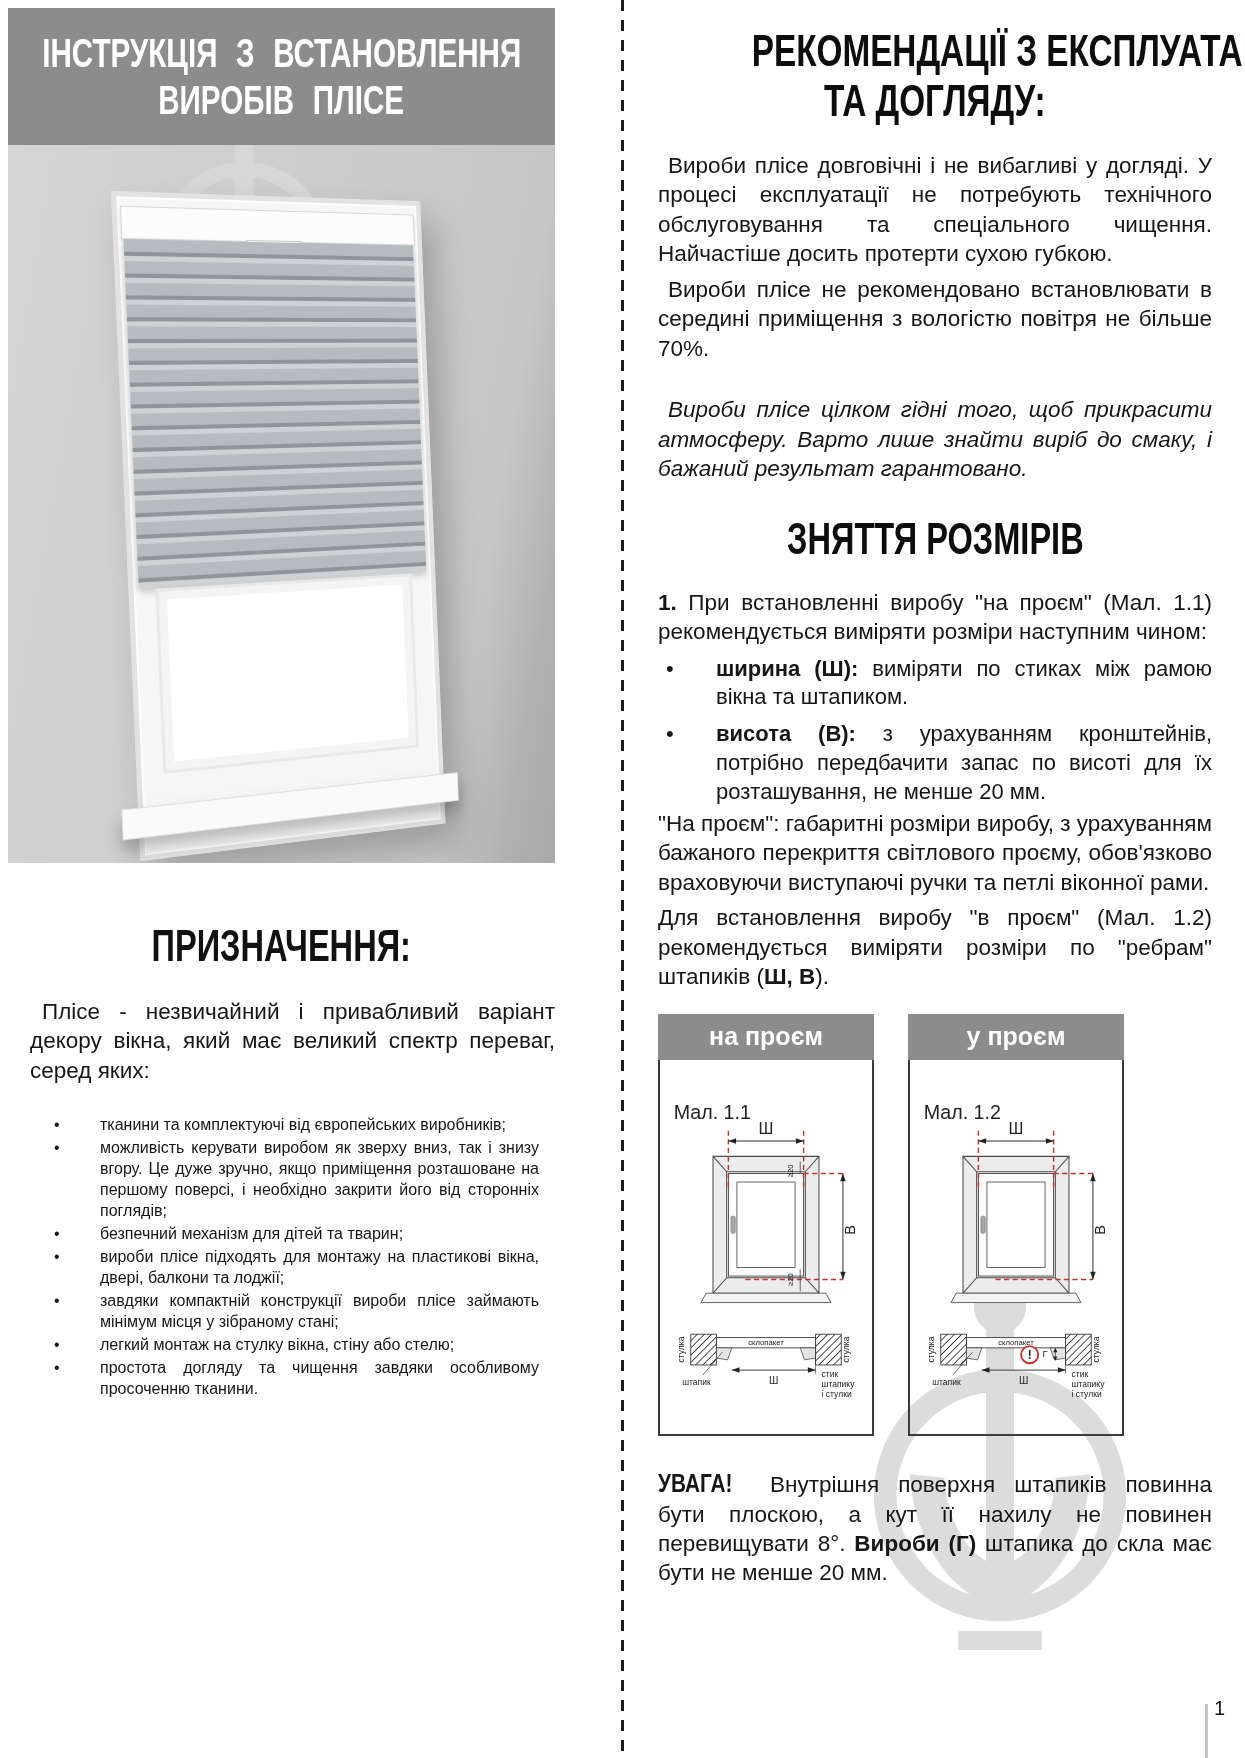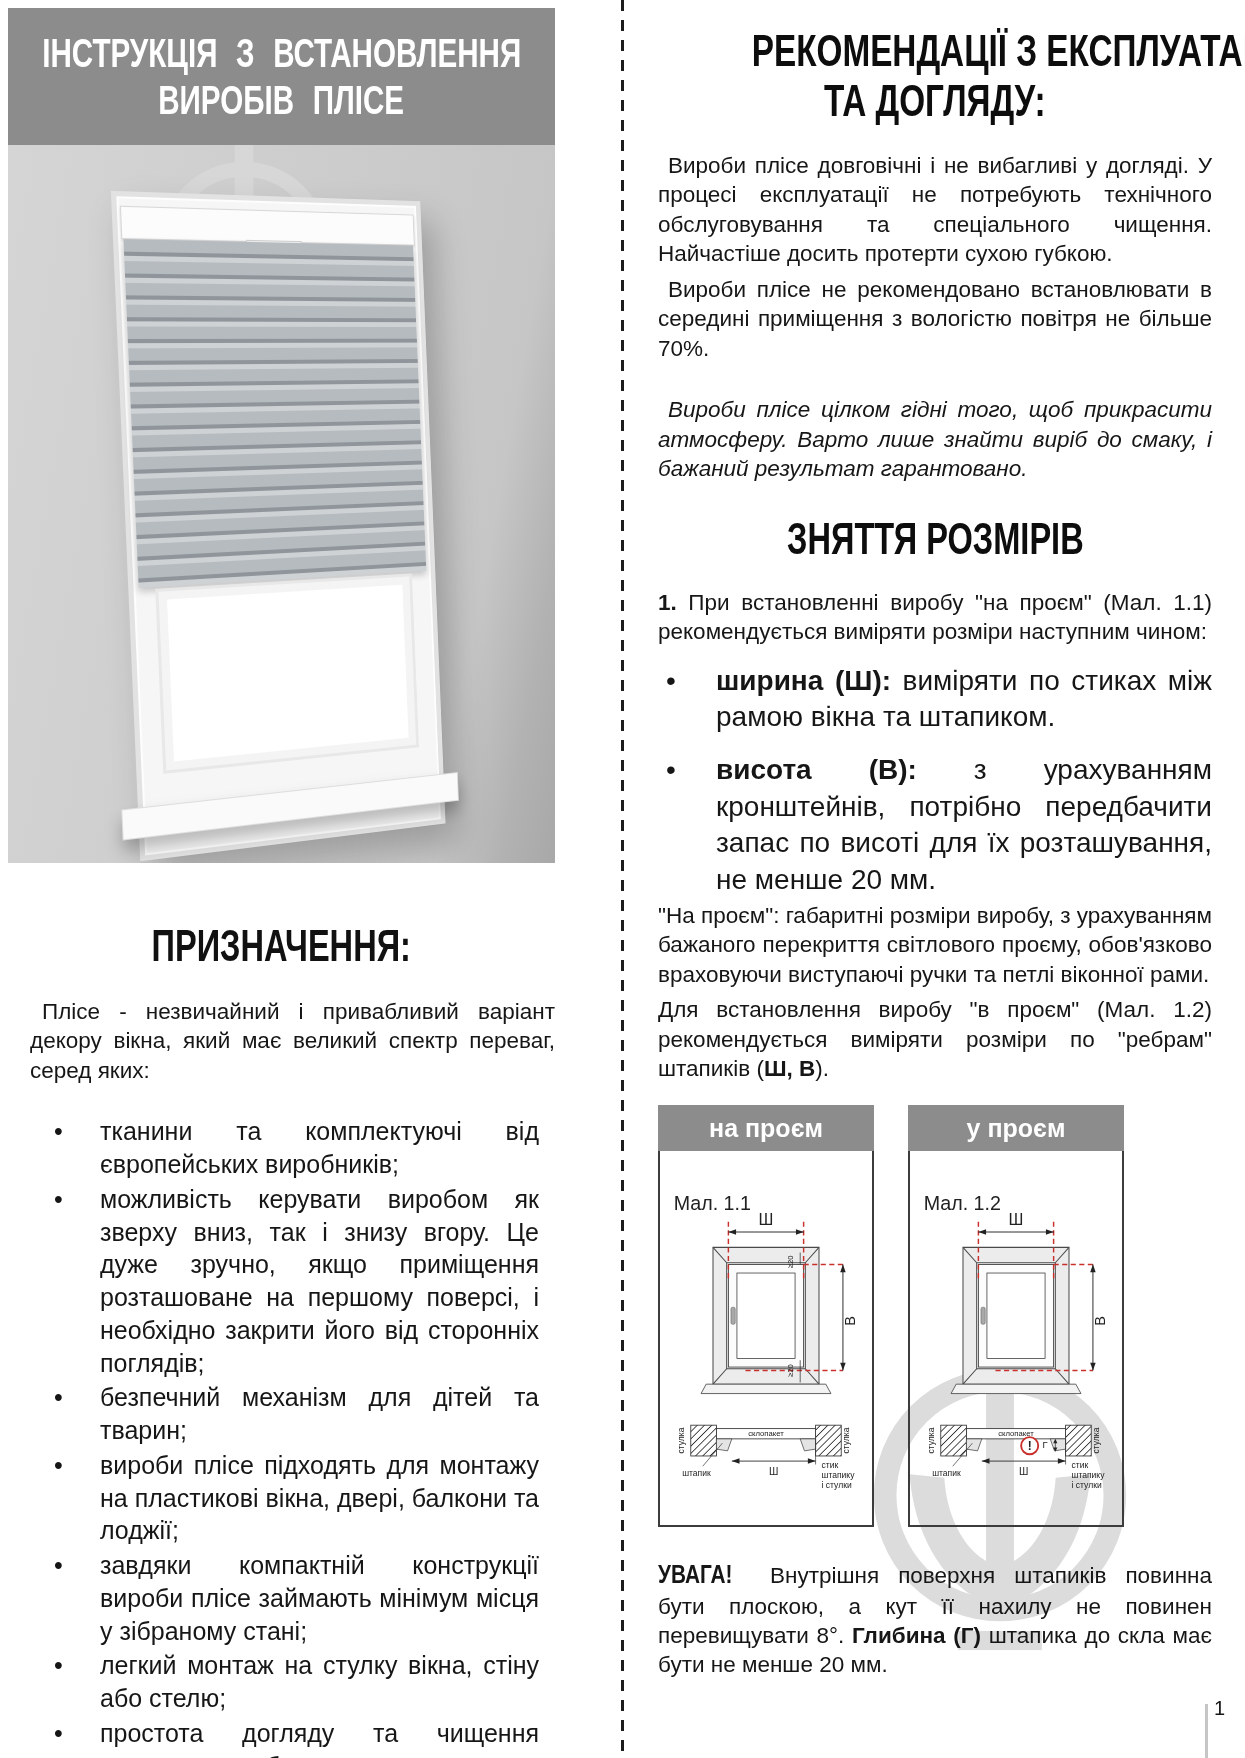--- a/index.html
+++ b/index.html
@@ -36,33 +36,33 @@
   .glass{position:absolute;left:26px;right:26px;top:384px;bottom:82px;background:#ffffff;
          border:3px solid #e8e8e8;box-shadow:inset 0 0 0 8px #f4f4f4;}
   .sill{position:absolute;left:-16px;right:-16px;bottom:22px;height:28px;background:#fafafa;
         border:1px solid #ddd;box-shadow:0 10px 16px rgba(0,0,0,.25);}
   .purpose-h{margin:58px 0 26px;}
   .purpose-h .cond{font-size:44px;color:#111;}
   .para{font-size:22.5px;line-height:1.31;text-align:justify;margin:0 0 6px;}
   .left-col .para{margin-left:22px;margin-right:0;text-indent:12px;}
   .blist{list-style:none;margin:30px 0 0;padding:0;}
   .left-col .blist li{position:relative;margin:0 16px 2px 22px;padding-left:70px;
-                      font-size:25px;line-height:1.31;text-align:justify;}
+                      font-size:16px;line-height:1.31;text-align:justify;}
   .left-col .blist li::before{content:"•";position:absolute;left:24px;top:0;}
   
   .care-h .cond{font-size:45px;line-height:1.1;color:#0d0d0d;}
   .care-h{line-height:1.05;margin-bottom:26px;}
   .right-col .para{text-indent:10px;}
   .right-col .para.noindent{text-indent:0;}
   .gap26{height:26px;}
   .sizes-h{margin:30px 0 24px;}
   .sizes-h .cond{font-size:44px;color:#0d0d0d;}
   .szlist{list-style:none;margin:0;padding:0;}
-  .szlist li{position:relative;margin:16px 0 2px;padding-left:58px;
-             font-size:28px;line-height:1.31;text-align:justify;}
+  .szlist li{position:relative;margin:8px 0 2px;padding-left:58px;
+             font-size:22px;line-height:1.31;text-align:justify;}
   .szlist li::before{content:"•";position:absolute;left:8px;top:0;}
   b.term{font-weight:bold;}
   
   .dia-row{display:flex;gap:34px;margin-top:22px;}
   .panel{width:216px;}
   .panel-header{height:46px;background:#8c8c8c;color:#fff;display:flex;align-items:center;
                 justify-content:center;font-weight:bold;font-size:25px;}
   .panel-body{border:2px solid #3c3c3c;border-top:none;height:374px;position:relative;
               background:transparent;}
   .panel-body svg{position:absolute;inset:0;width:100%;height:100%;
@@ -296,18 +296,18 @@
             <text x="26" y="347" font-size="10">штапик</text>
             <text x="133" y="346" font-size="12" text-anchor="middle">Ш</text>
             <text x="189" y="338" font-size="10">стик</text>
             <text x="189" y="350" font-size="10">штапику</text>
             <text x="189" y="362" font-size="10">і стулки</text>
           </svg>
         </div>
       </div>
     </div>
 
-    <p class="para noindent attn"><span class="lbl">УВАГА!</span><span> Внутрішня поверхня штапиків повинна бути плоскою, а кут її нахилу не повинен перевищувати 8°. </span><b>Глибина (Г)</b><span> штапика до скла має бути не менше 20 мм.</span></p>
+    <p class="para noindent attn"><span class="lbl">УВАГА!</span><span> Внутрішня поверхня штапиків повинна бути плоскою, а кут її нахилу не повинен перевищувати 8°. </span><b>Вироби (Г)</b><span> штапика до скла має бути не менше 20 мм.</span></p>
   </div>
 
   <div class="pagebar"></div>
   <div class="pageno">1</div>
 </div>
 
 </body></html>

